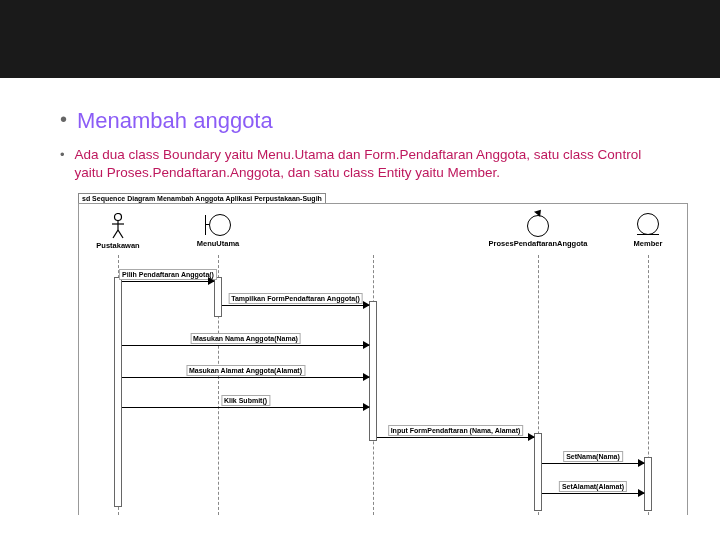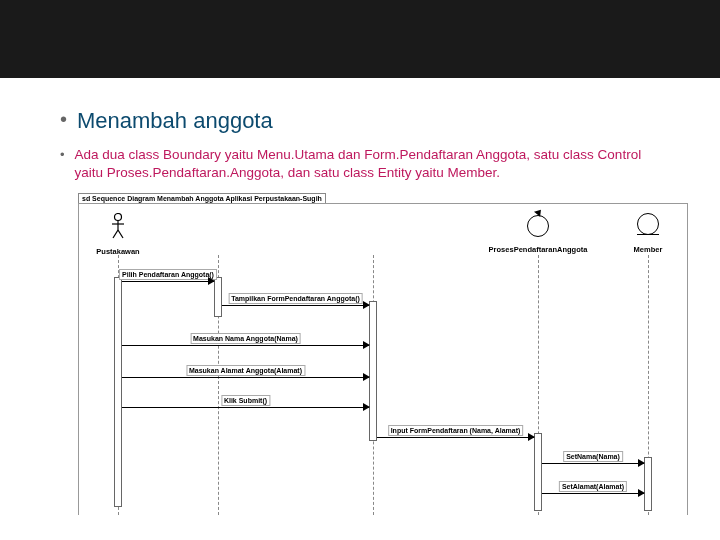--- a/index.html
+++ b/index.html
@@ -29,21 +29,21 @@
     margin-right: 10px;
     font-size: 13px;
     line-height: 1.4;
   }
   .bullet-main {
     font-size: 20px;
     line-height: 1.1;
   }
   .title {
     font-size: 22px;
-    color: #0c4a6e;
+    color: #8b5cf6;
   }
   .desc {
     font-size: 13.5px;
     color: #be185d;
     line-height: 1.35;
   }
   .diagram {
     position: absolute;
     left: 78px;
     top: 195px;
@@ -169,21 +169,21 @@
   .arrow-r {
     position: absolute;
     right: -1px;
     top: 8px;
     width: 0;
     height: 0;
     border-top: 4px solid transparent;
     border-bottom: 4px solid transparent;
     border-left: 7px solid #000;
   }
-  .plabel { margin-top: 8px; white-space: nowrap; }
+  .plabel { margin-top: 2px; white-space: nowrap; }
 </style>
 </head>
 <body>
 
 <div class="top-bar"></div>
 
 <div class="content">
   <div class="bullet-row">
     <span class="bullet bullet-main">•</span>
     <span class="title">Menambah anggota</span>
@@ -204,20 +204,28 @@
         <circle cx="8" cy="4" r="3.5" fill="none" stroke="#000" stroke-width="1.2"></circle>
         <line x1="8" y1="7.5" x2="8" y2="17" stroke="#000" stroke-width="1.2"></line>
         <line x1="2" y1="11" x2="14" y2="11" stroke="#000" stroke-width="1.2"></line>
         <line x1="8" y1="17" x2="3" y2="25" stroke="#000" stroke-width="1.2"></line>
         <line x1="8" y1="17" x2="13" y2="25" stroke="#000" stroke-width="1.2"></line>
       </svg>
     </div>
     <div class="plabel">Pustakawan</div>
   </div>
 
+  <div class="participant" style="left:105px;width:70px">
+    <div class="boundary-icon">
+      <div class="bar"></div>
+        <div class="tick"></div>
+        <div class="circle"></div>
+    </div>
+    <div class="plabel">MenuUtama</div>
+  </div>
 
 
   <div class="participant" style="left:405px;width:110px">
     <div class="control-icon">
       <div class="circle"></div>
         <div class="arrowhead"></div>
     </div>
     <div class="plabel">ProsesPendaftaranAnggota</div>
   </div>
 

